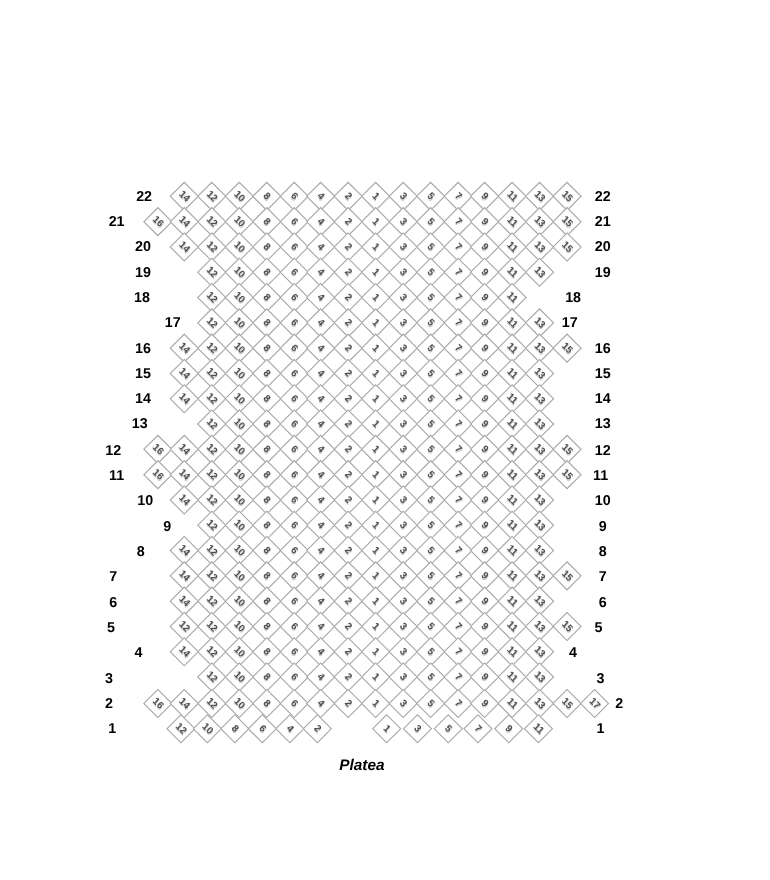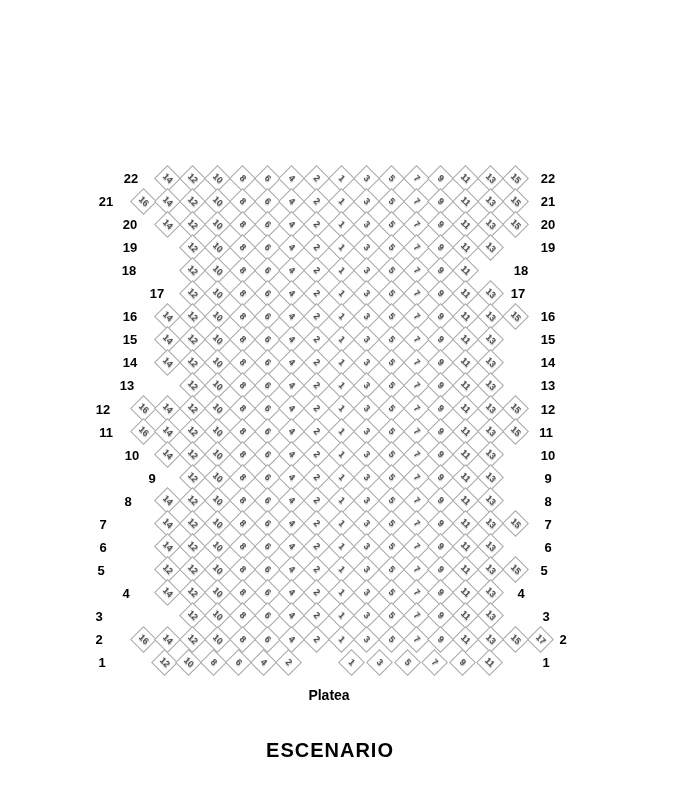--- a/index.html
+++ b/index.html
@@ -1013,15 +1013,14 @@
       <div class="seat" style="left: 425.135px; top: 652.55px;">
         <span class="seat-num">7</span>
       </div>
       <div class="seat" style="left: 452.685px; top: 652.55px;">
         <span class="seat-num">9</span>
       </div>
       <div class="seat" style="left: 480.235px; top: 652.55px;">
         <span class="seat-num">11</span>
       </div>
     </div>
-  <div class="section-label" style="left:329px;top:695px;">Platea</div>
-  <div class="stage-label" style="left:330px;top:750px;">ESCENARIO</div>
+  <div class="section-label" style="left:329px;top:695px;font-style:italic;">Platea</div>
 </div>
 
 </body></html>

